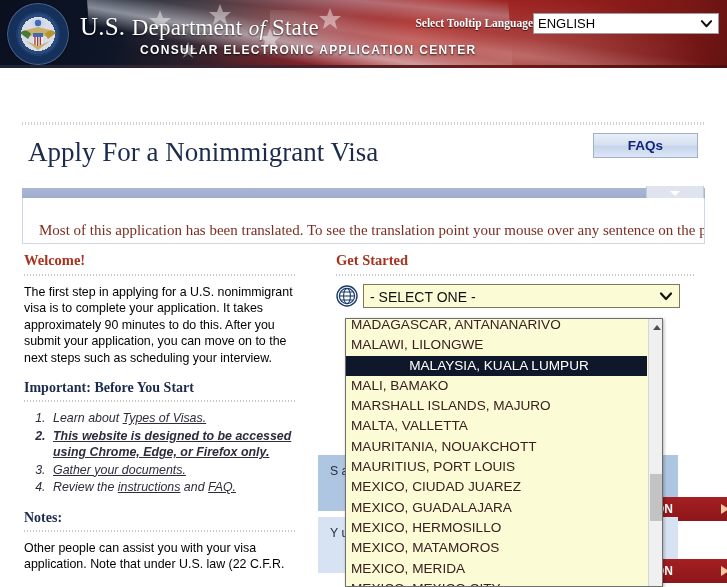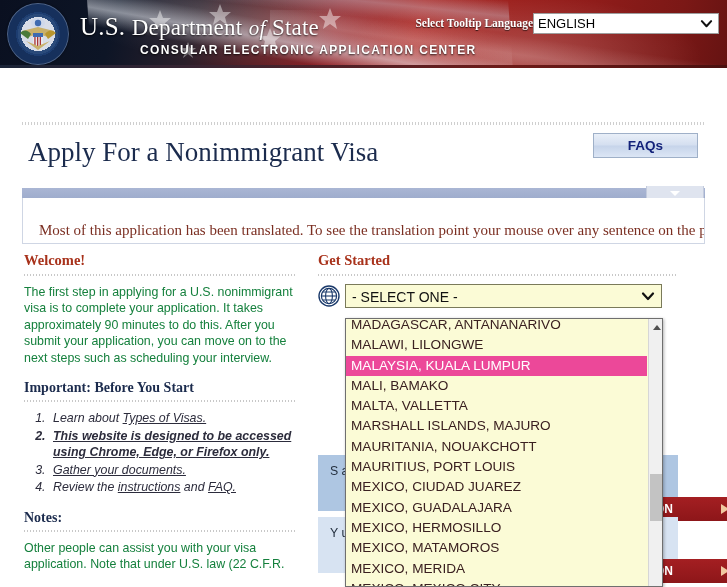--- a/index.html
+++ b/index.html
@@ -175,35 +175,35 @@
     margin-left: 14px; cursor: pointer;
   }
   .tip-box .row2 {
     position: absolute; left: 16px; top: 24px;
     font-family: "Liberation Serif", serif; font-size: 15px;
     color: #7b2f22; white-space: nowrap;
   }
 
   
   .col-left { position: absolute; left: 24px; top: 252px; width: 272px; }
-  .col-right { position: absolute; left: 318px; top: 252px; width: 360px; }
+  .col-right { position: absolute; left: 336px; top: 252px; width: 360px; }
 
   .sec-head {
     font-family: "Liberation Serif", serif;
     font-size: 14.5px; font-weight: bold; color: #a8321b;
     margin: 0 0 5px 0;
   }
   .sec-rule {
     height: 2px; width: 100%;
     background-image: repeating-linear-gradient(90deg,#c8c8c8 0 1px, transparent 1px 3px);
     margin-bottom: 8px;
   }
   .body-text {
     font-family: "Liberation Sans", sans-serif;
-    font-size: 12.4px; color: #15803d; line-height: 16.4px;
+    font-size: 12.4px; color: #000000; line-height: 16.4px;
   }
   .sub-head {
     font-family: "Liberation Serif", serif;
     font-size: 14px; font-weight: bold; color: #1b2b4d;
     margin: 14px 0 4px 0;
   }
   ol.steps {
     margin: 7px 0 0 0; padding-left: 25px;
     font-family: "Liberation Sans", sans-serif;
     font-size: 12.4px; line-height: 16.6px; color: #2c2c3c;
@@ -252,21 +252,21 @@
   .dd-list { position: absolute; left: 0; top: 0; width: 301px; }
   .dd-item {
     height: 20.3px; line-height: 20.3px;
     padding-left: 5px;
     font-family: "Liberation Sans", sans-serif;
     font-size: 13.6px;
     color: #3a2020;
     white-space: nowrap; overflow: hidden;
     cursor: pointer;
   }
-  .dd-item.sel { background: #ec4899; color: #ffffff; }
+  .dd-item.sel { background: #0f172a; color: #ffffff; text-align: center; }
   .dd-scroll {
     position: absolute; right: 0; top: 0; width: 16px; height: 269px;
     background: #f0f0f0;
     border-left: 1px solid #d6d6d6;
   }
   .dd-arrow-up {
     position: absolute; left: 0; top: 0; width: 16px; height: 16px;
     display: flex; align-items: center; justify-content: center;
     cursor: pointer;
   }
@@ -452,22 +452,22 @@
     <span class="arw"></span>
   </div>
 
   <div class="dropdown">
     <div class="dd-inner">
       <div class="dd-list" id="dd-list" style="top: -4px;">
           <div class="dd-item">MADAGASCAR, ANTANANARIVO</div>
           <div class="dd-item">MALAWI, LILONGWE</div>
           <div class="dd-item sel">MALAYSIA, KUALA LUMPUR</div>
           <div class="dd-item">MALI, BAMAKO</div>
+          <div class="dd-item">MARSHALL ISLANDS, MAJURO</div>
           <div class="dd-item">MALTA, VALLETTA</div>
-          <div class="dd-item">MARSHALL ISLANDS, MAJURO</div>
           <div class="dd-item">MAURITANIA, NOUAKCHOTT</div>
           <div class="dd-item">MAURITIUS, PORT LOUIS</div>
           <div class="dd-item">MEXICO, CIUDAD JUAREZ</div>
           <div class="dd-item">MEXICO, GUADALAJARA</div>
           <div class="dd-item">MEXICO, HERMOSILLO</div>
           <div class="dd-item">MEXICO, MATAMOROS</div>
           <div class="dd-item">MEXICO, MERIDA</div>
           <div class="dd-item">MEXICO, MEXICO CITY</div>
         </div>
       <div class="dd-scroll">

